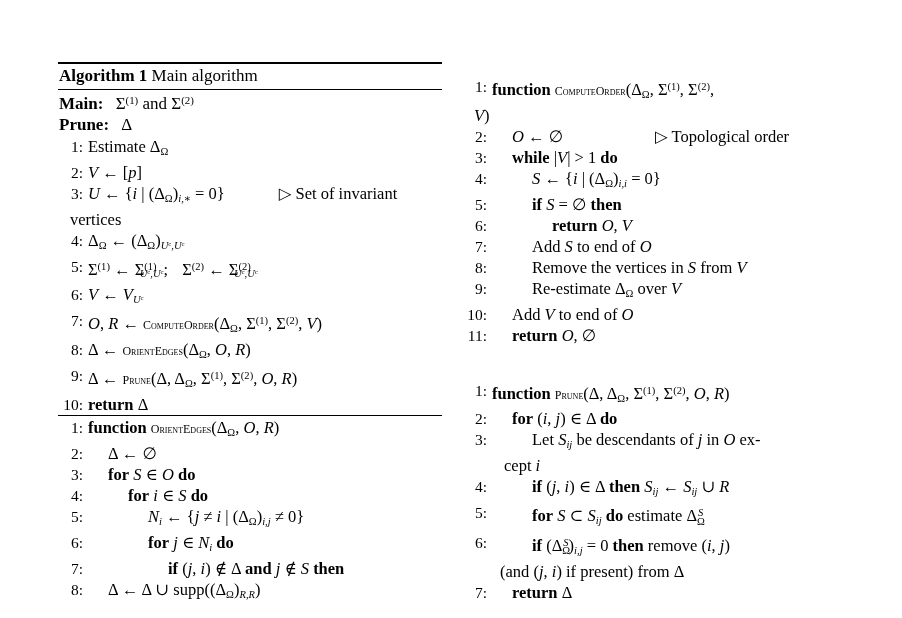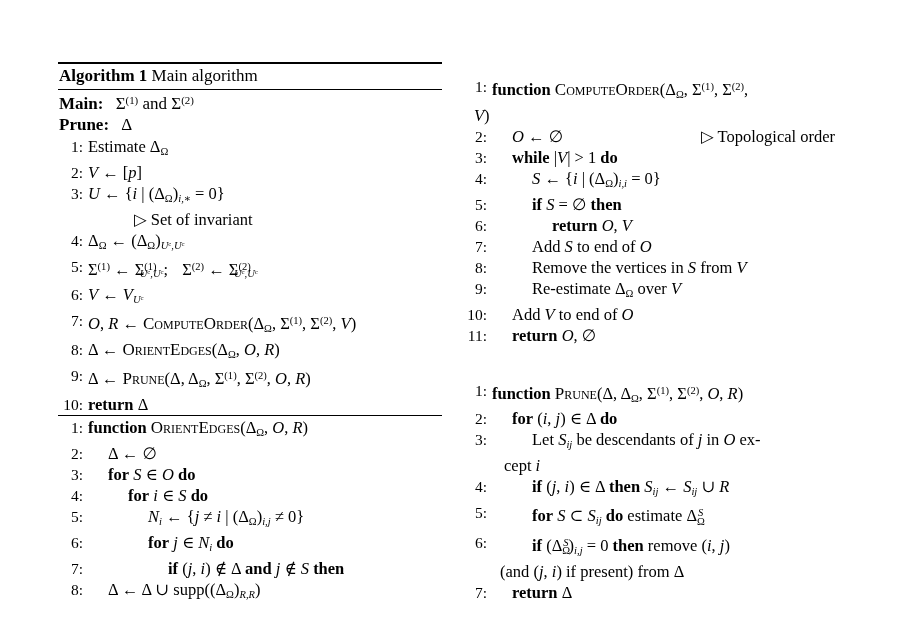--- a/index.html
+++ b/index.html
@@ -91,29 +91,29 @@
 
   
   .cont {
     display: block;
     margin-left: -18px;
     padding-left: 0;
     white-space: nowrap;
   }
 
   
-  .comment { white-space: nowrap; margin-left: 46px; }
+  .comment { white-space: nowrap; }
   .gap-sm { display: inline-block; width: 26px; }
   .gap-md { display: inline-block; width: 54px; }
   .gap-lg { display: inline-block; width: 92px; }
 
   .kw { font-weight: bold; }
   .sc {
     font-variant: small-caps;
-    font-size: 17px;
+    font-size: 12px;
   }
   .mathup { font-style: normal; }
 
   sub {
     font-size: 0.64em;
     vertical-align: -0.28em;
     font-style: italic;
   }
   sup {
     font-size: 0.64em;
@@ -159,20 +159,21 @@
 
       <div class="line">
         <span class="num">2:</span>
         <span class="body i0"><i>V</i> ← [<i>p</i>]</span>
       </div>
 
       <div class="line">
         <span class="num">3:</span>
         <span class="body i0">
           <span class="nowrap"><i>U</i> ← {<i>i</i> | (Δ<sub class="up">Ω</sub>)<sub>i,∗</sub> = 0}</span><span class="gap-md"></span><span class="comment">▷ Set of invariant</span>
+          <span class="cont">vertices</span>
         </span>
       </div>
 
       <div class="line">
         <span class="num">4:</span>
         <span class="body i0">Δ<sub class="up">Ω</sub> ← (Δ<sub class="up">Ω</sub>)<sub class="up"><i>U</i><sup>c</sup>,<i>U</i><sup>c</sup></sub></span>
       </div>
 
       <div class="line">
         <span class="num">5:</span>

